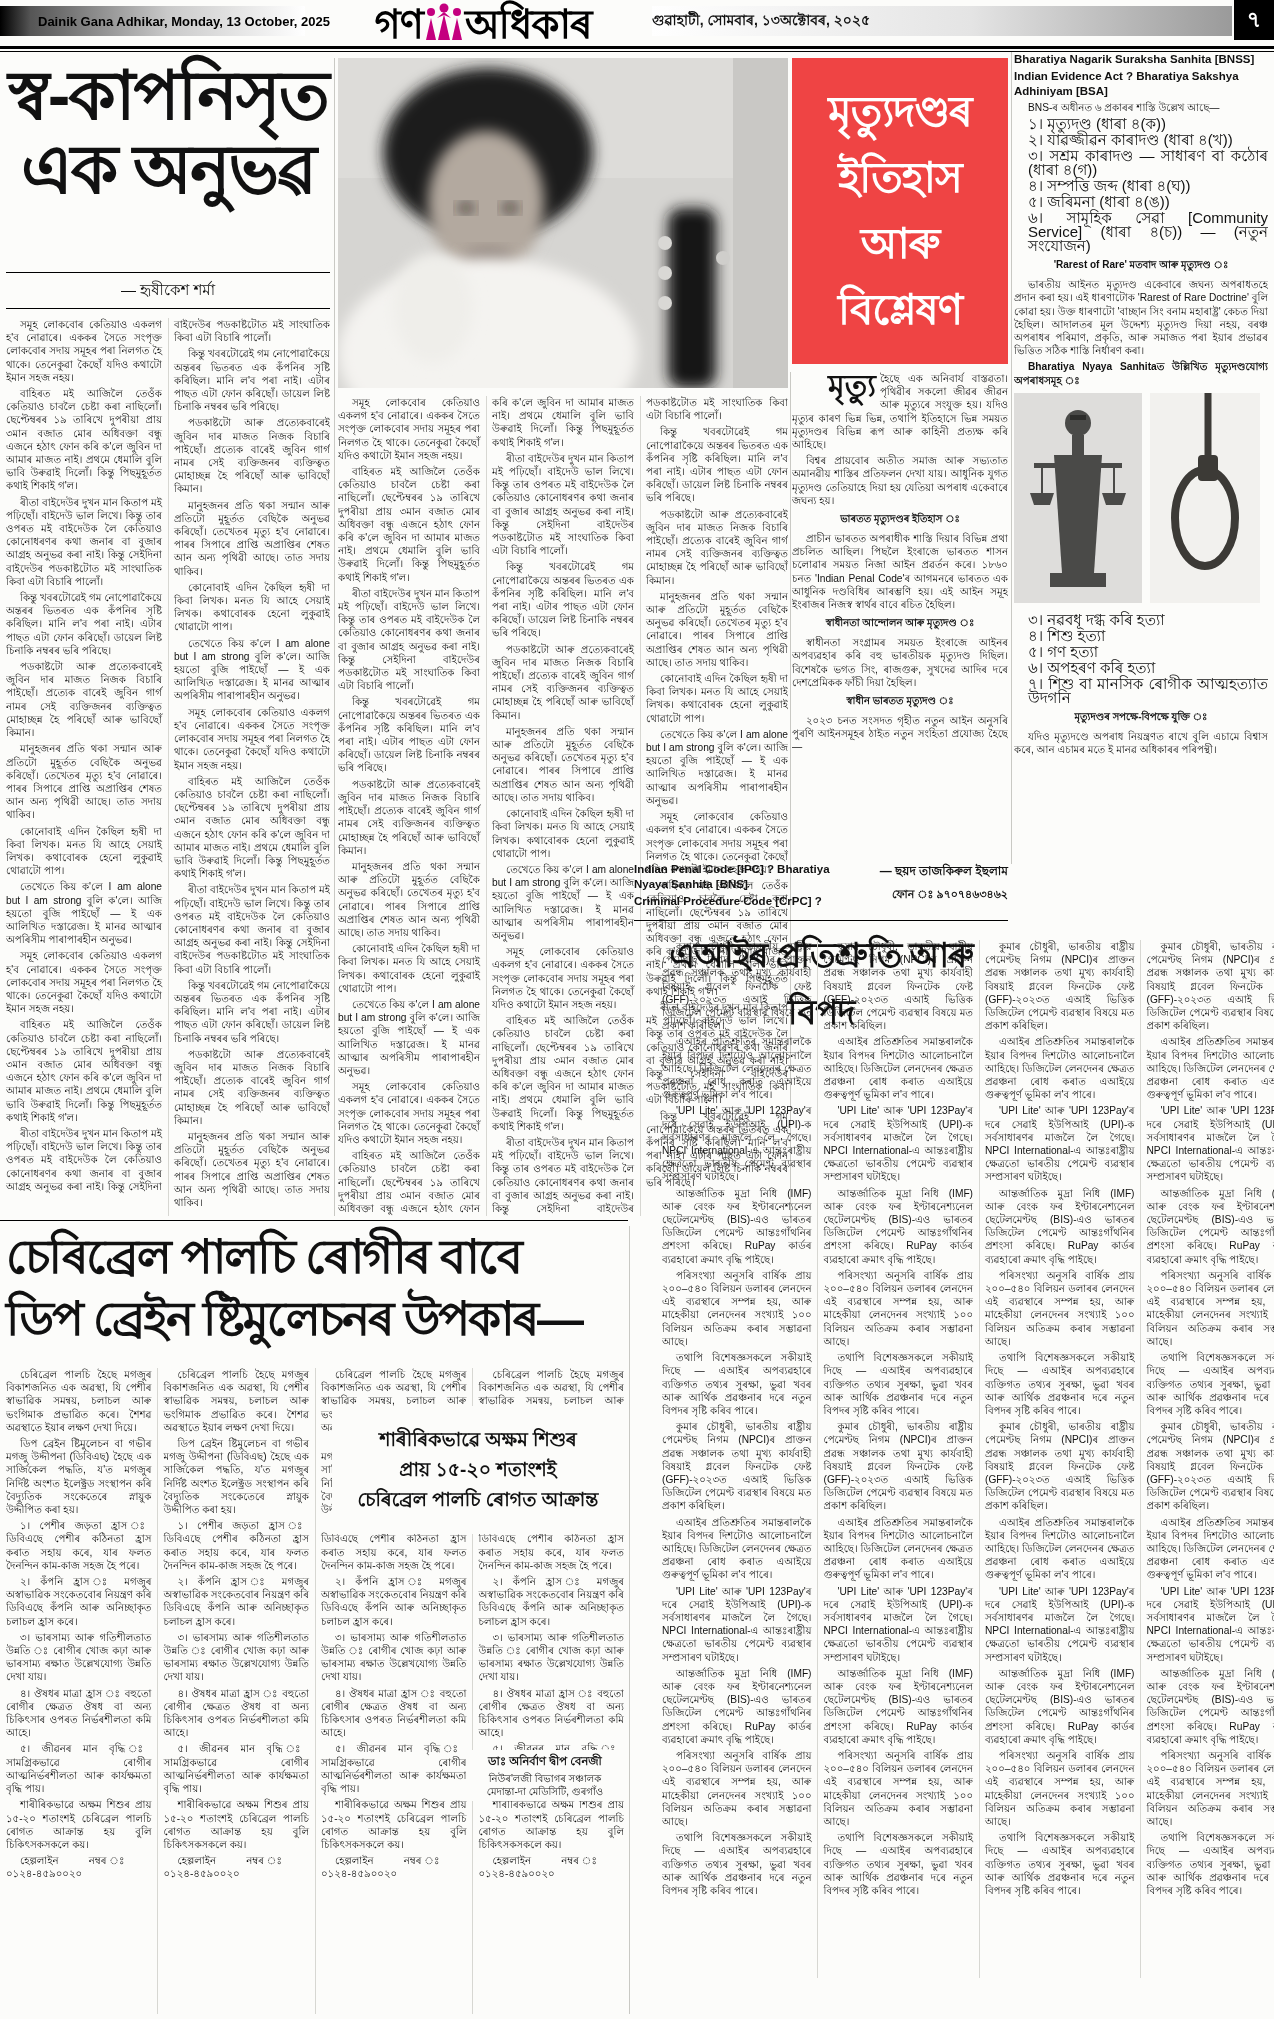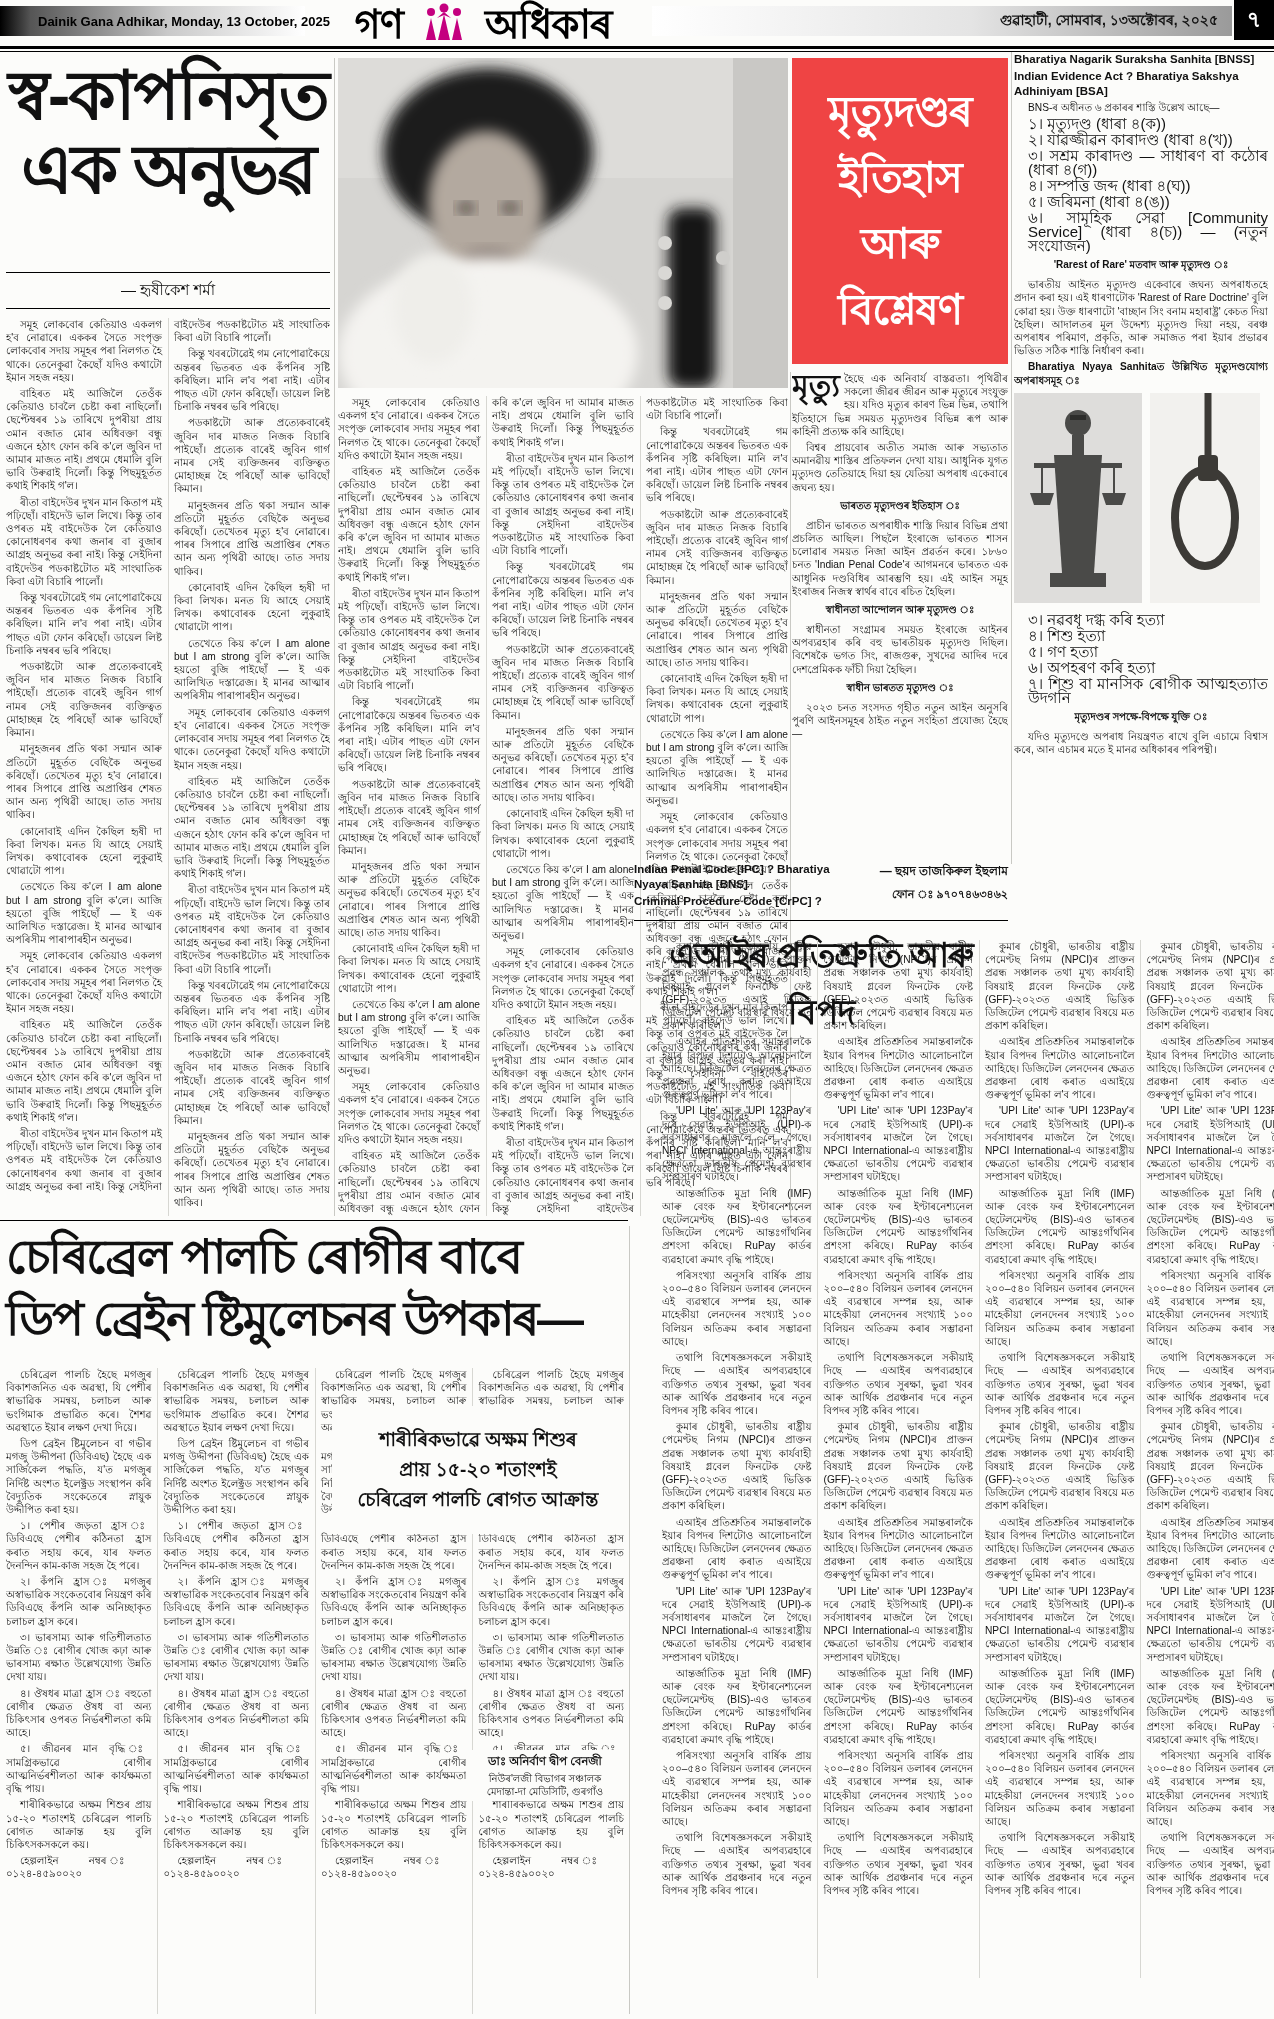--- a/index.html
+++ b/index.html
@@ -3,24 +3,24 @@
 <meta charset="utf-8">
 <style>
   html,body{margin:0;padding:0;background:#9a9a9a;}
   #page{position:relative;width:1274px;height:2019px;margin:0 auto;background:#fcfcfa;
         font-family:"Liberation Sans","DejaVu Sans",sans-serif;color:#111;overflow:hidden;}
   
   #hdr{position:absolute;left:0;top:0;width:1274px;height:44px;}
   #hdr-left{position:absolute;left:0;top:6px;width:305px;height:30px;
     background:linear-gradient(90deg,#000 0%,#555 10%,#c9c9c9 55%,#fff 100%);display:flex;align-items:center;}
   #hdr-left span{margin-left:38px;font-size:13px;font-weight:bold;color:#000;white-space:nowrap;}
-  #masthead{position:absolute;left:318px;top:0;width:330px;height:44px;display:flex;align-items:flex-end;justify-content:center;gap:20px;}
+  #masthead{position:absolute;left:318px;top:0;width:330px;height:44px;display:flex;align-items:flex-end;justify-content:center;gap:0;}
   .mast-word{font-size:40px;font-weight:900;line-height:40px;letter-spacing:-1px;color:#000;}
   #hdr-right{position:absolute;left:652px;top:6px;width:580px;height:30px;
-    background:linear-gradient(90deg,#fff 0%,#e4e4e4 55%,#9a9a9a 100%);display:flex;align-items:center;justify-content:flex-end;}
+    background:linear-gradient(90deg,#fff 0%,#e4e4e4 55%,#9a9a9a 100%);display:flex;align-items:center;justify-content:flex-start;}
   #hdr-right span{margin-right:14px;font-size:14px;font-weight:bold;color:#111;}
   #pageno{position:absolute;right:0;top:0;width:40px;height:40px;background:#000;color:#fff;
     display:flex;align-items:center;justify-content:center;font-size:22px;font-weight:bold;}
   #hdr-rule{position:absolute;left:0;top:46px;width:1274px;border-top:3px solid #000;border-bottom:1px solid #000;height:2px;}
   
   .cols{column-gap:12px;column-rule:1px solid #d7d7d2;overflow:hidden;text-align:justify;}
   .bp{font-size:10.2px;line-height:13.2px;margin:0 0 3px 0;text-indent:14px;}
   .subhead{font-size:10px;font-weight:bold;text-align:center;margin:4px 0;}
   
   #essay-hl{position:absolute;left:6px;top:58px;width:324px;text-align:center;}
@@ -29,21 +29,21 @@
     padding:5px 0;text-align:center;font-size:15px;font-weight:normal;}
   #essay-left{position:absolute;left:6px;top:318px;width:324px;height:898px;column-count:2;}
   #essay-mid{position:absolute;left:338px;top:396px;width:450px;height:820px;column-count:3;}
   
   #photo{position:absolute;left:338px;top:58px;width:450px;height:330px;background:#d8d7d4;}
   
   #dp-hl{position:absolute;left:792px;top:58px;width:216px;height:306px;background:#ef4444;color:#fff;
     display:flex;flex-direction:column;align-items:center;justify-content:center;}
   #dp-hl div{font-size:42px;font-weight:900;line-height:66px;letter-spacing:-1px;}
   #dp-col{position:absolute;left:792px;top:372px;width:216px;height:492px;overflow:hidden;text-align:justify;}
-  .dropcap{float:left;font-size:30px;font-weight:900;line-height:28px;padding-right:4px;}
+  .dropcap{float:left;font-size:30px;font-weight:900;line-height:28px;padding-right:4px;margin-left:36px;}
   #dp-right{position:absolute;left:1014px;top:52px;width:254px;height:812px;overflow:hidden;text-align:justify;}
   .eng{font-size:11.5px;font-weight:bold;line-height:15px;margin:0 0 2px 0;text-align:left;}
   .lst{font-size:15px;line-height:14px;margin:0 0 2px 14px;}
   #statue-row{display:flex;gap:8px;margin:6px 0;}
   
   #dp-end{position:absolute;left:634px;top:862px;width:374px;height:54px;display:flex;justify-content:space-between;}
   #dp-end .left{width:196px;}
   #dp-end .right{width:168px;text-align:right;}
   #dp-end .by{font-size:12px;font-weight:bold;}
   #dp-end .ph{font-size:11px;font-weight:bold;margin-top:4px;}

